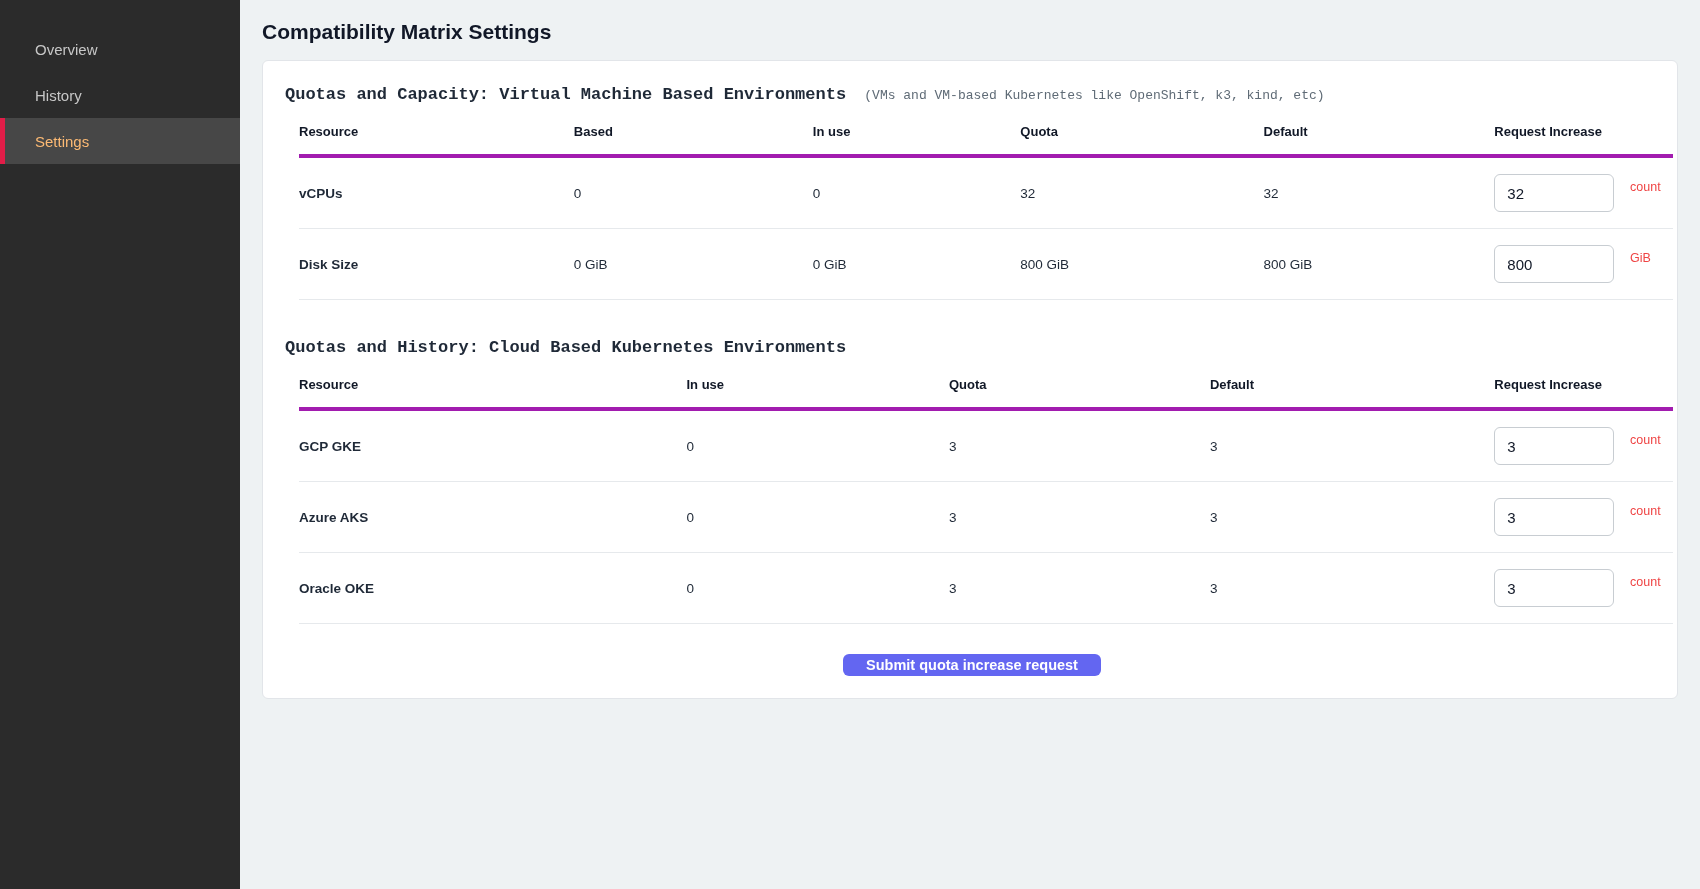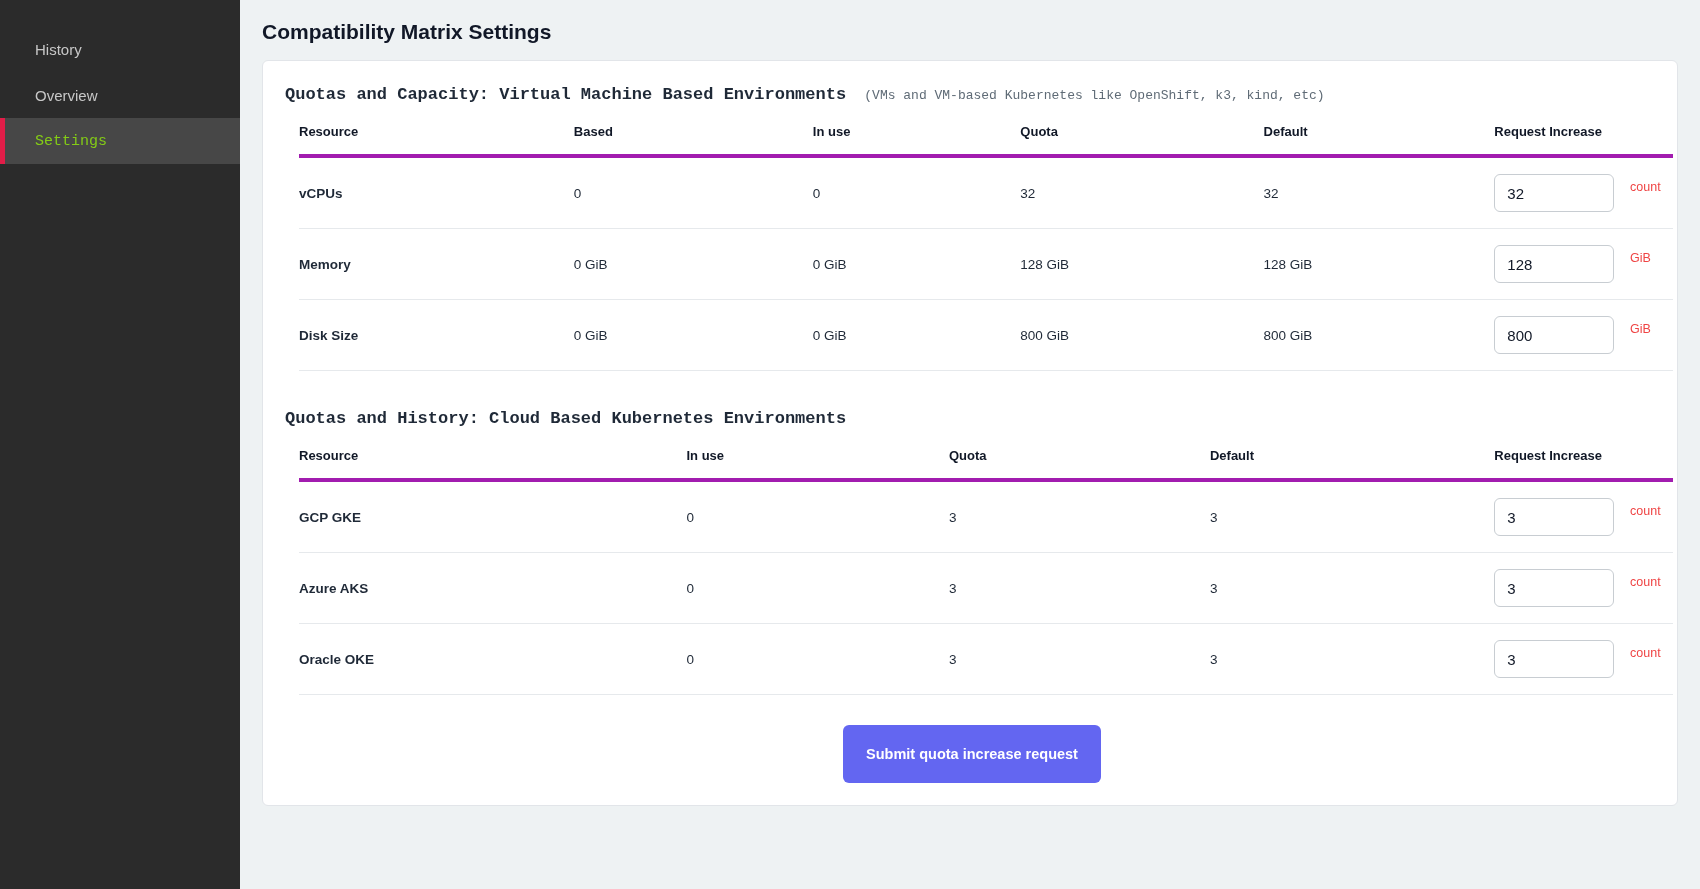--- a/index.html
+++ b/index.html
@@ -27,23 +27,22 @@
     display: flex;
     align-items: center;
     padding-left: 30px;
     font-size: 15px;
     color: #c7c7c7;
     cursor: pointer;
     border-left: 5px solid transparent;
   }
   .sidebar-item.active {
     background: #474747;
-    color: #84cc16;
+    color: #fdba74;
     border-left: 5px solid #e11d48;
-    font-family: Liberation Mono, monospace;
   }
 
   
   .main {
     flex: 1;
     padding: 16px 22px 24px 22px;
     overflow: hidden;
   }
   .page-title {
     font-size: 21px;
@@ -138,34 +137,34 @@
     padding-top: 30px;
   }
   .submit-button {
     background: #6366f1;
     color: #ffffff;
     border: none;
     border-radius: 6px;
     font-family: "Liberation Sans", sans-serif;
     font-size: 14.5px;
     font-weight: bold;
-    padding: 21px 22px;
+    padding: 3px 22px;
     min-width: 258px;
     cursor: pointer;
   }
 </style>
 </head>
 <body>
 
 <nav class="sidebar">
   <div class="sidebar-item">
-    <span>History</span>
+    <span>Overview</span>
   </div>
   <div class="sidebar-item">
-    <span>Overview</span>
+    <span>History</span>
   </div>
   <div class="sidebar-item active">
     <span>Settings</span>
   </div>
 </nav>
 
 <main class="main">
   <h1 class="page-title">Compatibility Matrix Settings</h1>
 
   <section class="card">
@@ -200,31 +199,20 @@
           <td>0</td>
           <td>0</td>
           <td>32</td>
           <td>32</td>
           <td class="request-cell">
             <input class="request-input" type="text" value="32" style="">
             <span class="unit-label">count</span>
           </td>
         </tr>
         <tr>
-          <td class="resource">Memory</td>
-          <td>0 GiB</td>
-          <td>0 GiB</td>
-          <td>128 GiB</td>
-          <td>128 GiB</td>
-          <td class="request-cell">
-            <input class="request-input" type="text" value="128" style="">
-            <span class="unit-label">GiB</span>
-          </td>
-        </tr>
-        <tr>
           <td class="resource">Disk Size</td>
           <td>0 GiB</td>
           <td>0 GiB</td>
           <td>800 GiB</td>
           <td>800 GiB</td>
           <td class="request-cell">
             <input class="request-input" type="text" value="800" style="">
             <span class="unit-label">GiB</span>
           </td>
         </tr>

